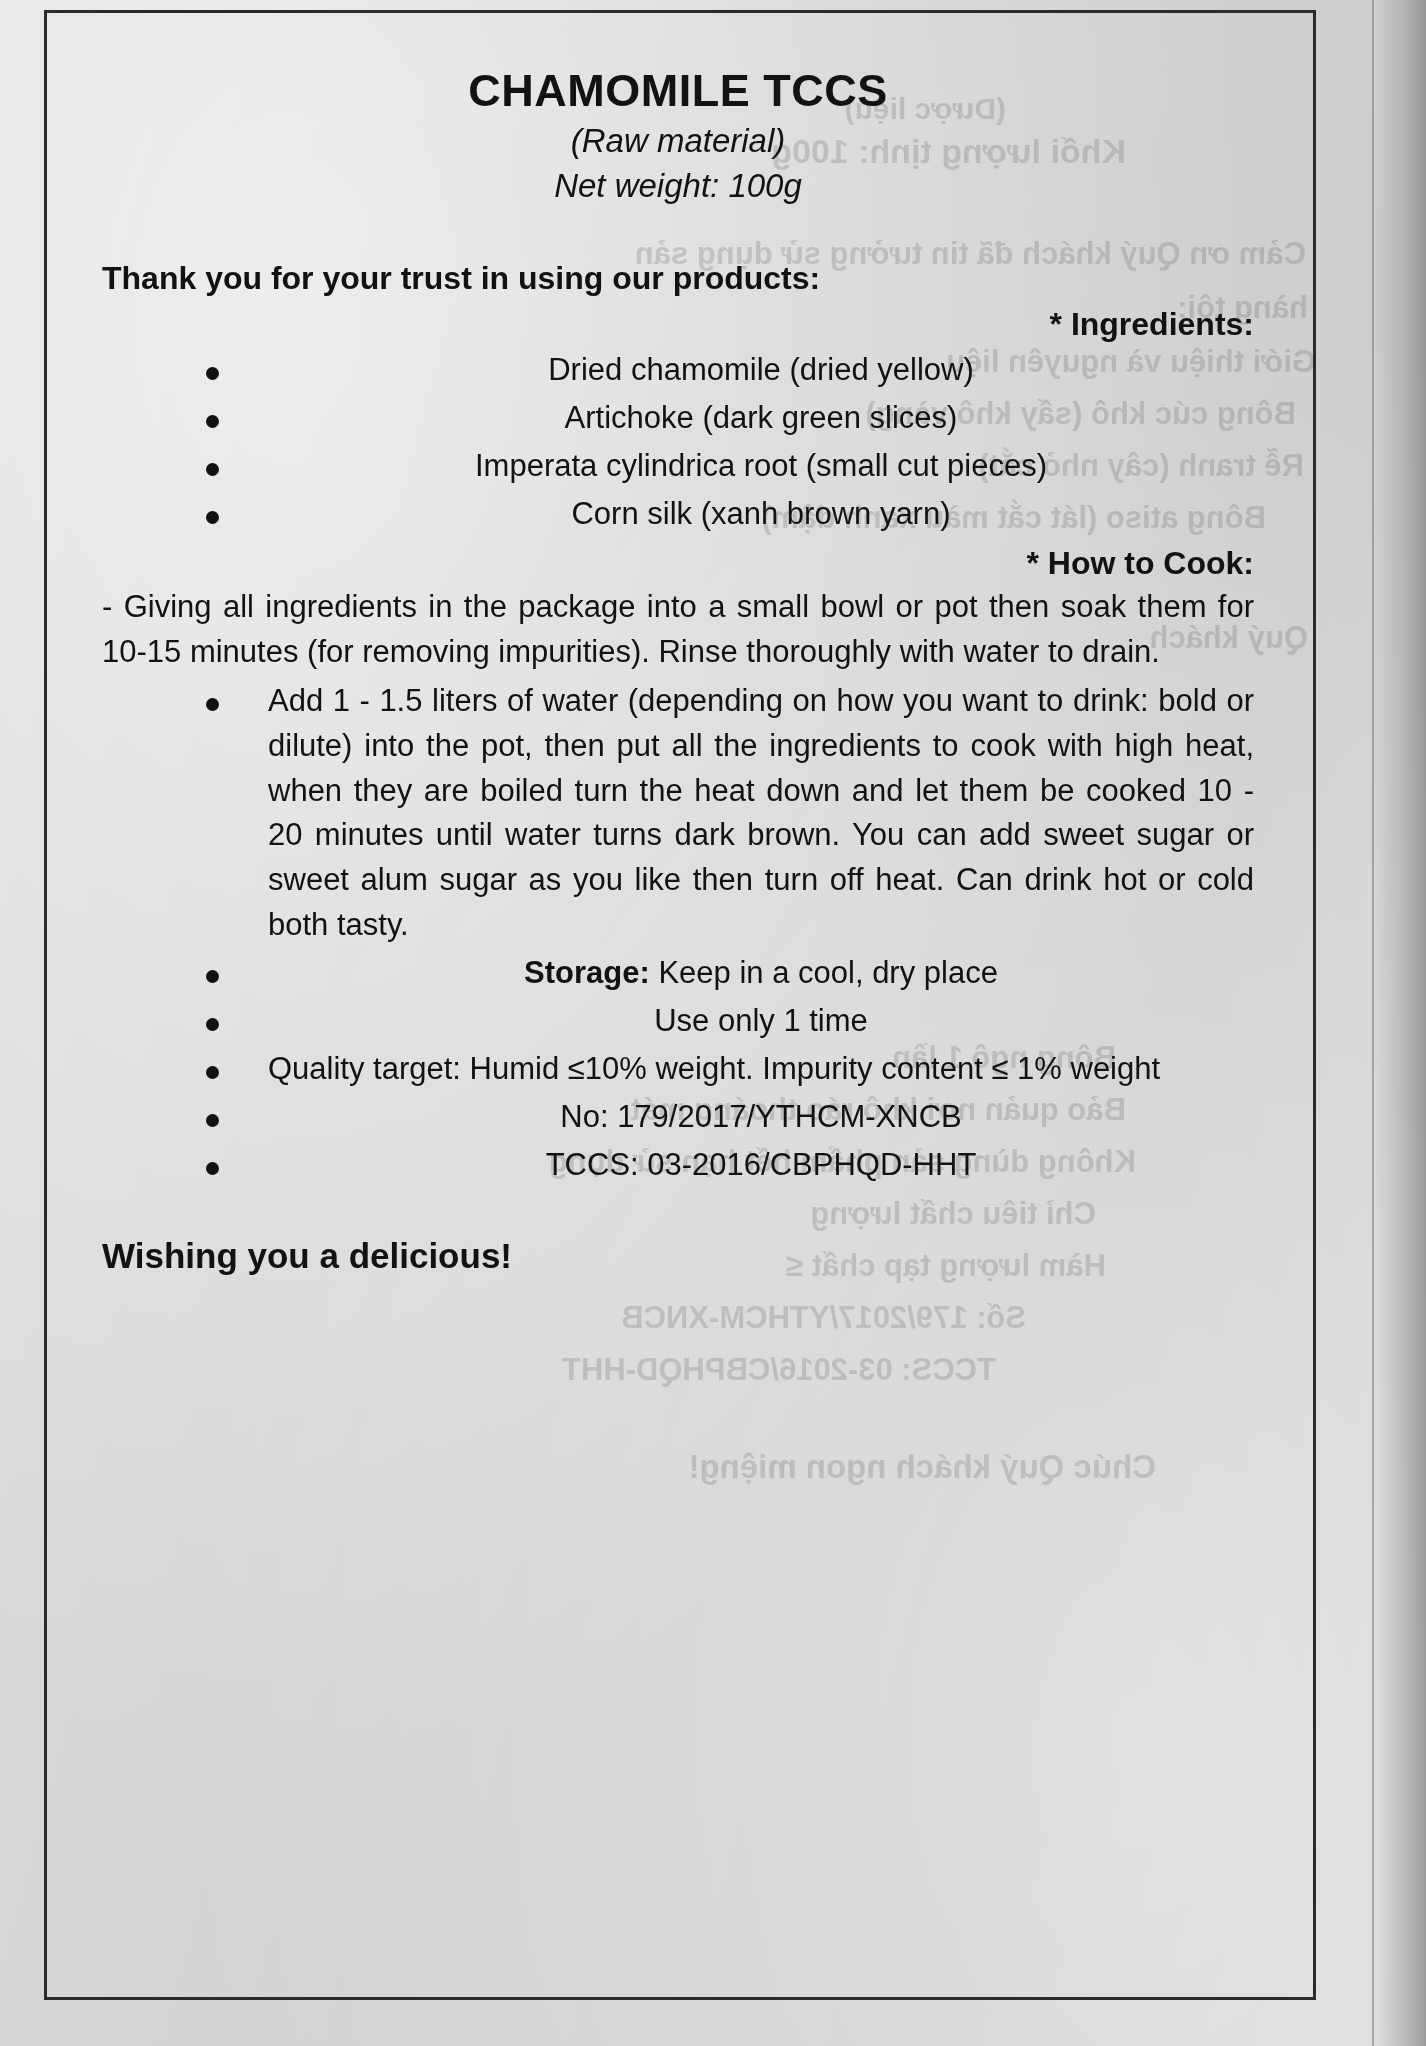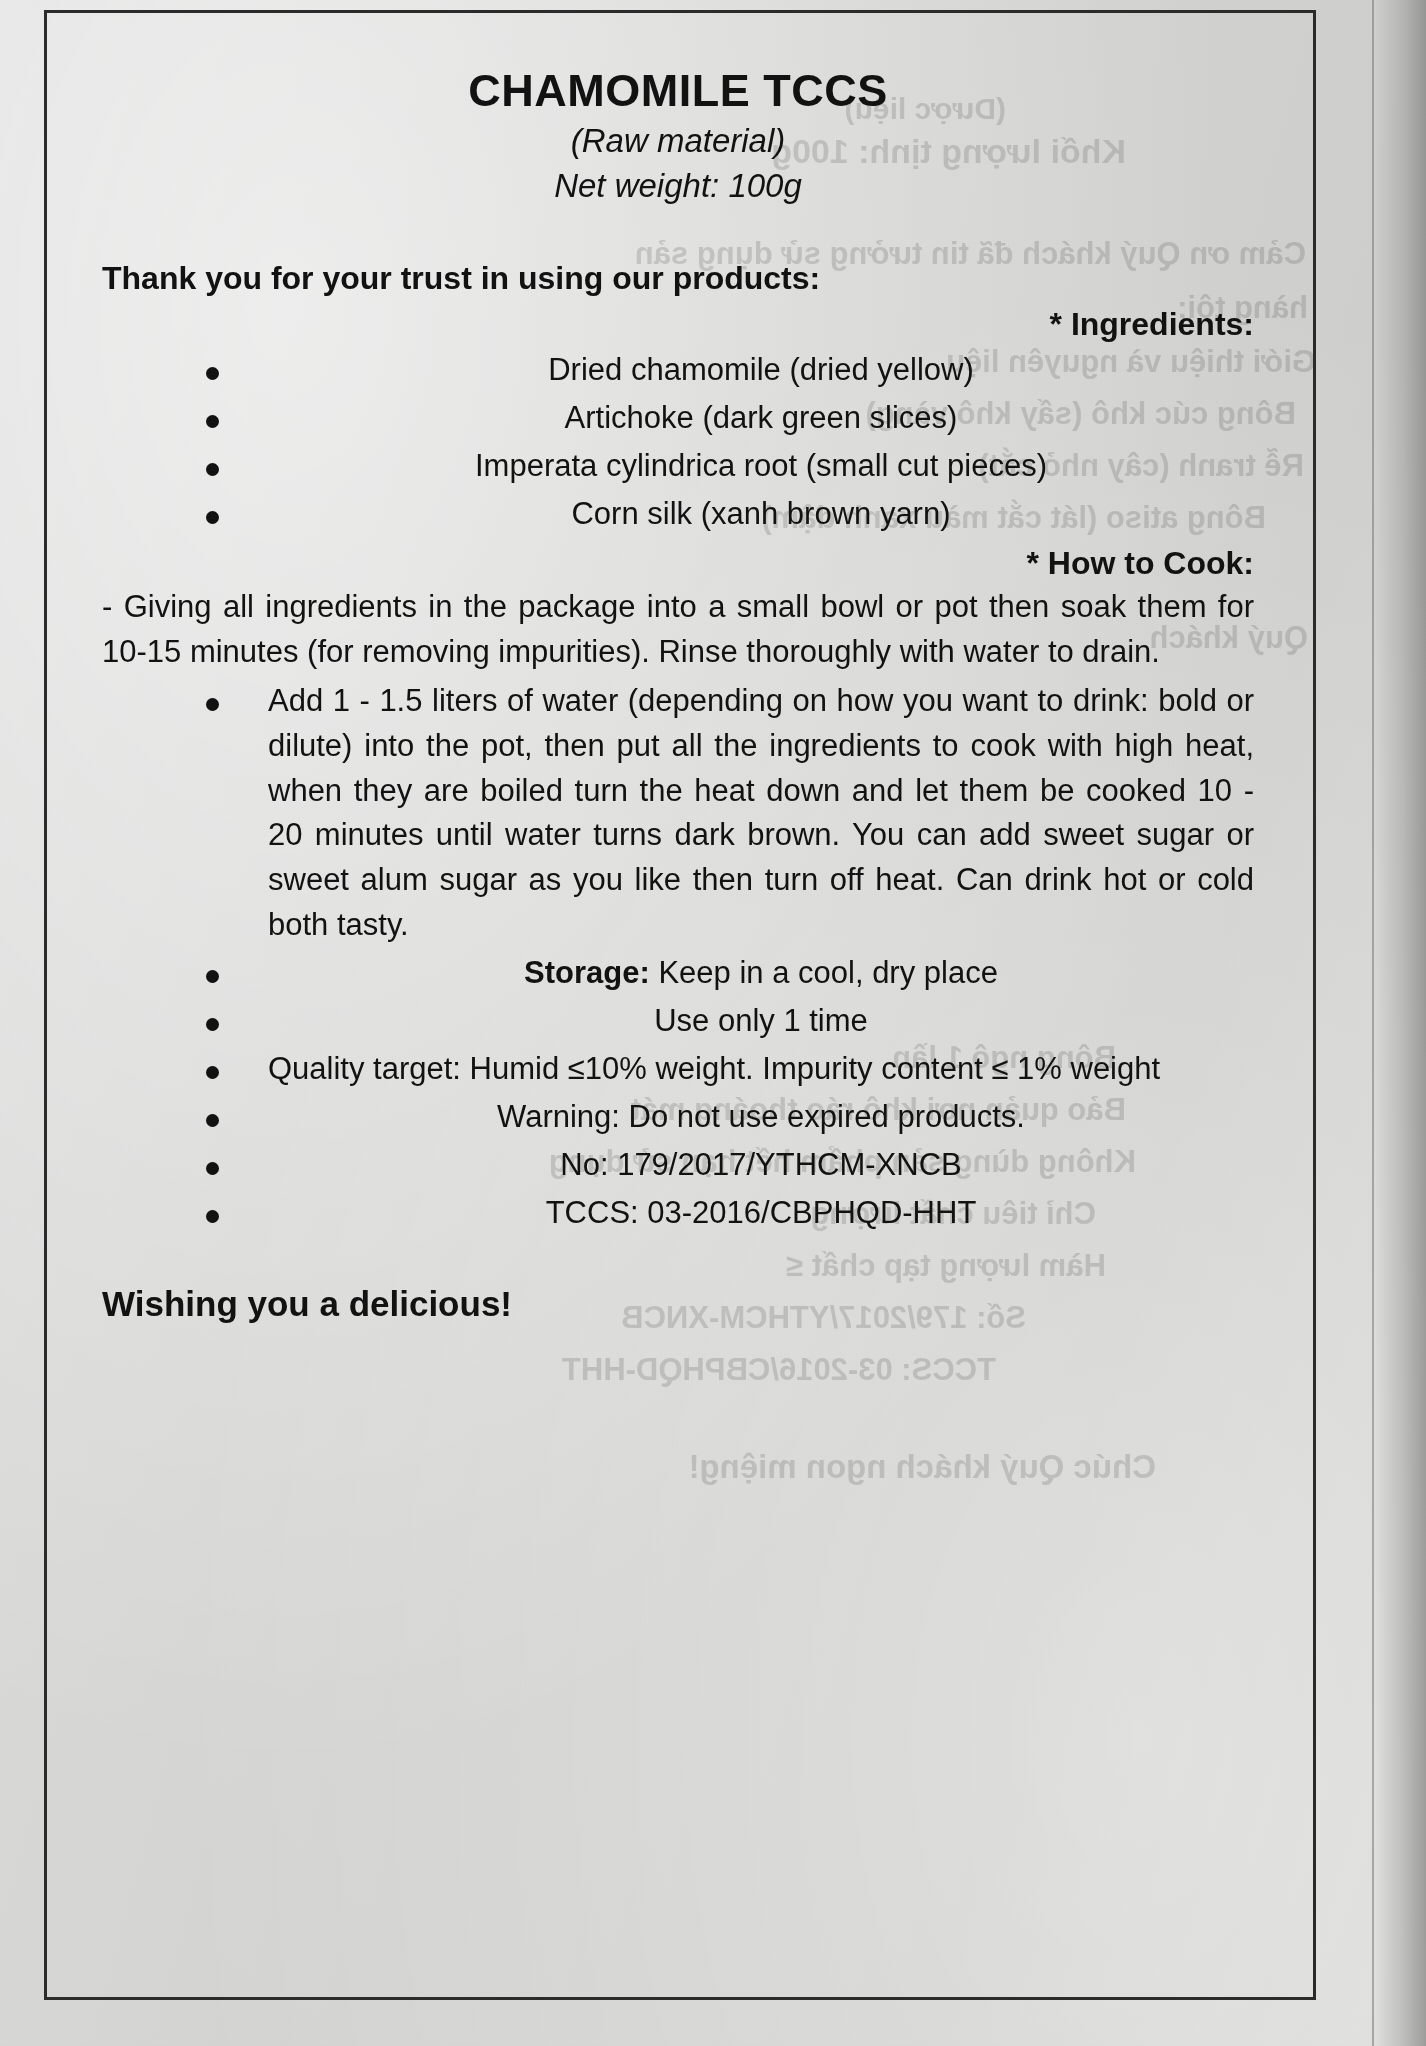--- a/index.html
+++ b/index.html
@@ -211,20 +211,19 @@
     </ul>
 
     <div class="section-head">* How to Cook:</div>
     <div class="para lastline-left">- Giving all ingredients in the package into a small bowl or pot then soak them for 10-15 minutes (for removing impurities). Rinse thoroughly with water to drain.</div>
 
     <ul class="bullets">
       <li>Add 1 - 1.5 liters of water (depending on how you want to drink: bold or dilute) into the pot, then put all the ingredients to cook with high heat, when they are boiled turn the heat down and let them be cooked 10 - 20 minutes until water turns dark brown. You can add sweet sugar or sweet alum sugar as you like then turn off heat. Can drink hot or cold both tasty.</li>
       <li class="nojust"><span class="bold">Storage:</span><span> Keep in a cool, dry place</span></li>
       <li class="nojust">Use only 1 time</li>
       <li>Quality target: Humid ≤10% weight. Impurity content ≤ 1% weight</li>
-      <li class="nojust">Warning: Do not use expired products.</li>
       <li class="nojust">No: 179/2017/YTHCM-XNCB</li>
       <li class="nojust">TCCS: 03-2016/CBPHQD-HHT</li>
     </ul>
 
     <div class="closing">Wishing you a delicious!</div>
   </div>
 </div>
 
 </body></html>

